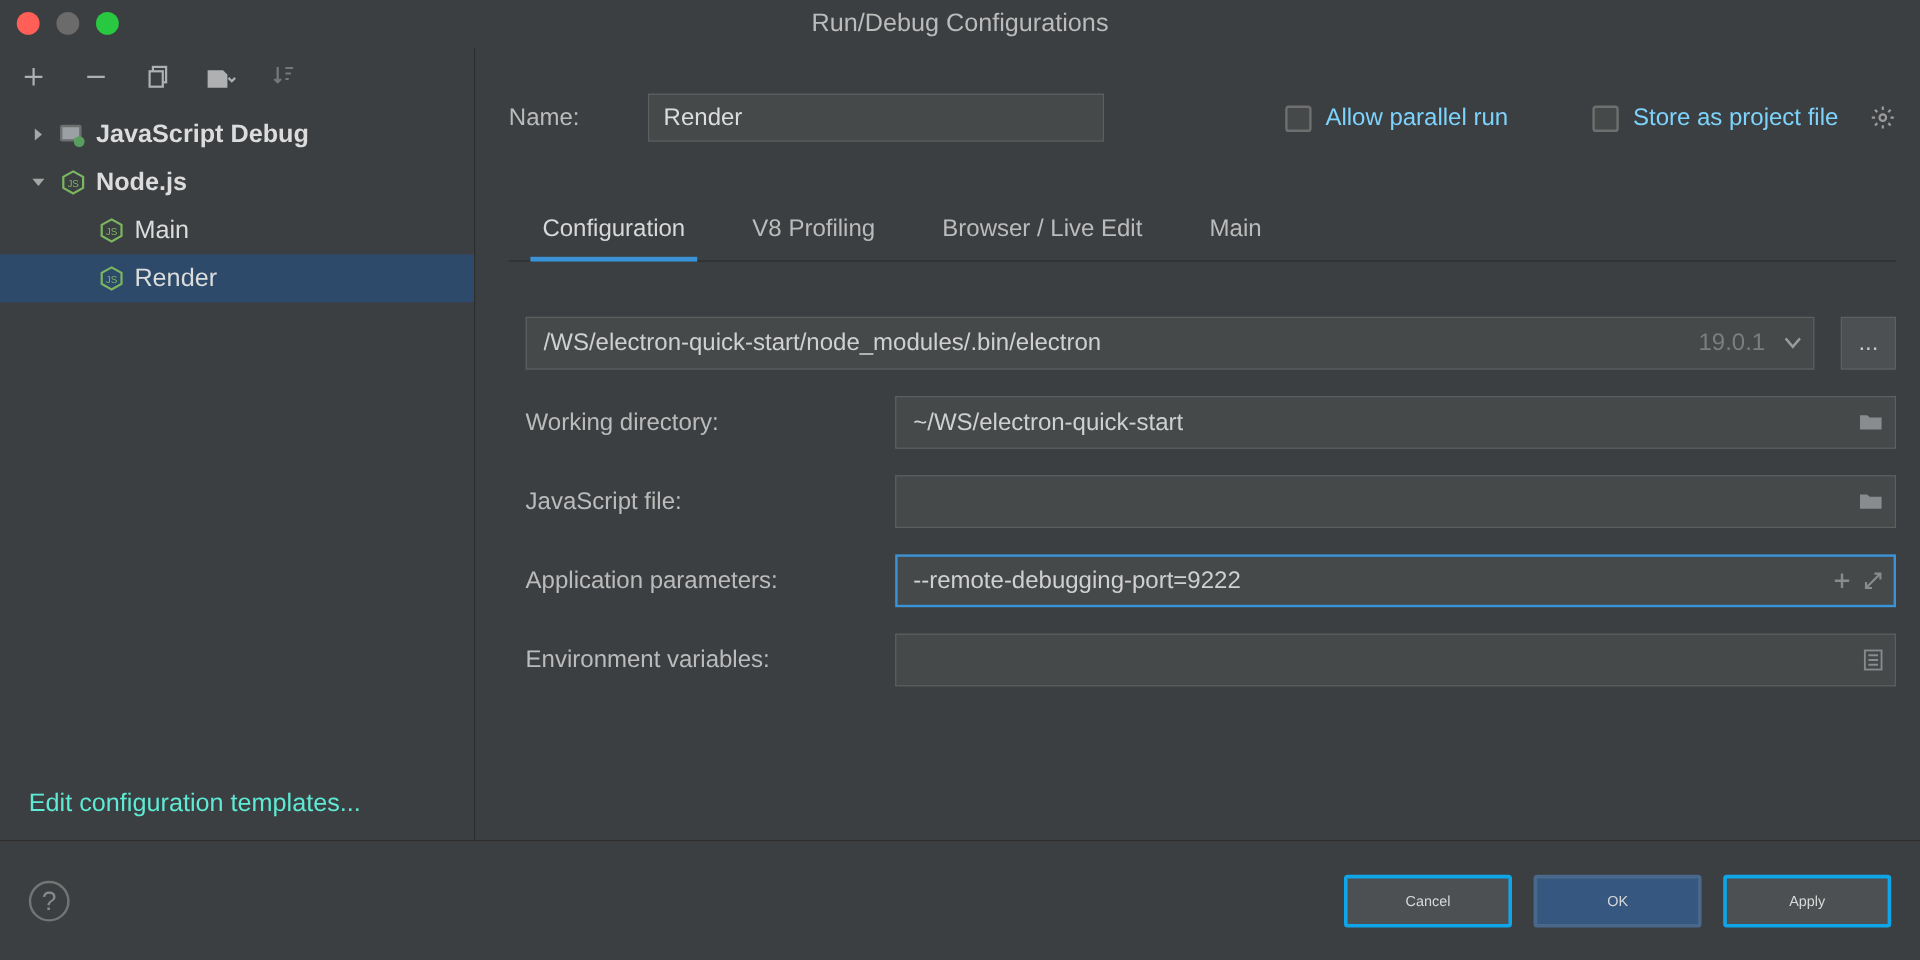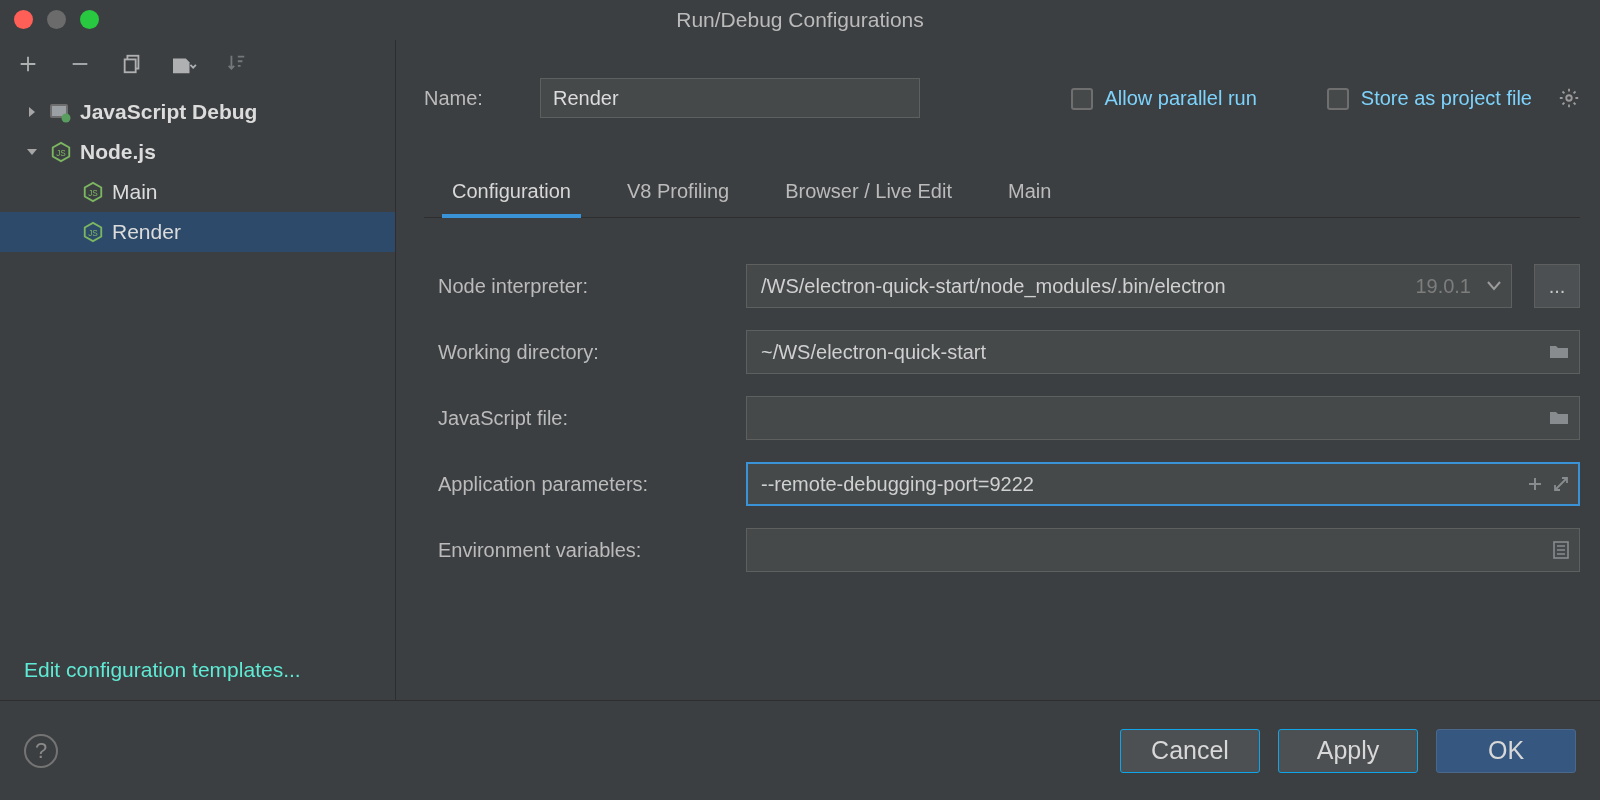--- a/index.html
+++ b/index.html
@@ -203,24 +203,24 @@
 .help-btn {
   width: 34px; height: 34px;
   border: 2px solid #747474;
   border-radius: 50%;
   display: flex; align-items: center; justify-content: center;
   color: #8a8a8a;
   font-size: 22px;
 }
 .btn {
   min-width: 140px; height: 44px;
-  border: 1px solid #0ea5e9;
+  border: 3px solid #0ea5e9;
   background: #4c5052;
   color: #d8d8d8;
-  font-size: 25px;
+  font-size: 12px;
   display: flex; align-items: center; justify-content: center;
   border-radius: 3px;
 }
 .btn.primary {
   background: #365880;
   border-color: #4a688c;
 }
 svg { display: block; }
 </style>
 </head>
@@ -342,21 +342,20 @@
 
     <div class="tabs">
       <div class="tab active">Configuration</div>
       <div class="tab">V8 Profiling</div>
       <div class="tab">Browser / Live Edit</div>
       <div class="tab">Main</div>
     </div>
 
     <div class="form">
       <div class="form-row">
-        <div class="form-label">Node interpreter:</div>
         <div class="form-input-wrap">
           <input class="form-input" value="/WS/electron-quick-start/node_modules/.bin/electron" style="">
           <div class="input-icons">
             <span class="version">19.0.1</span>
             <span class="dd">
                 <svg width="14" height="10" viewBox="0 0 14 10">
                   <path d="M1 1l6 7 6-7" fill="none" stroke="currentColor" stroke-width="2"></path>
                 </svg>
               </span>
           </div>
@@ -427,15 +426,15 @@
         </div>
       </div>
     </div>
   </div>
 </div>
 
 <div class="footer">
   <div class="help-btn">?</div>
   <div class="spacer"></div>
   <div class="btn">Cancel</div>
+  <div class="btn primary">OK</div>
   <div class="btn">Apply</div>
-  <div class="btn primary">OK</div>
 </div>
 
 </body></html>

